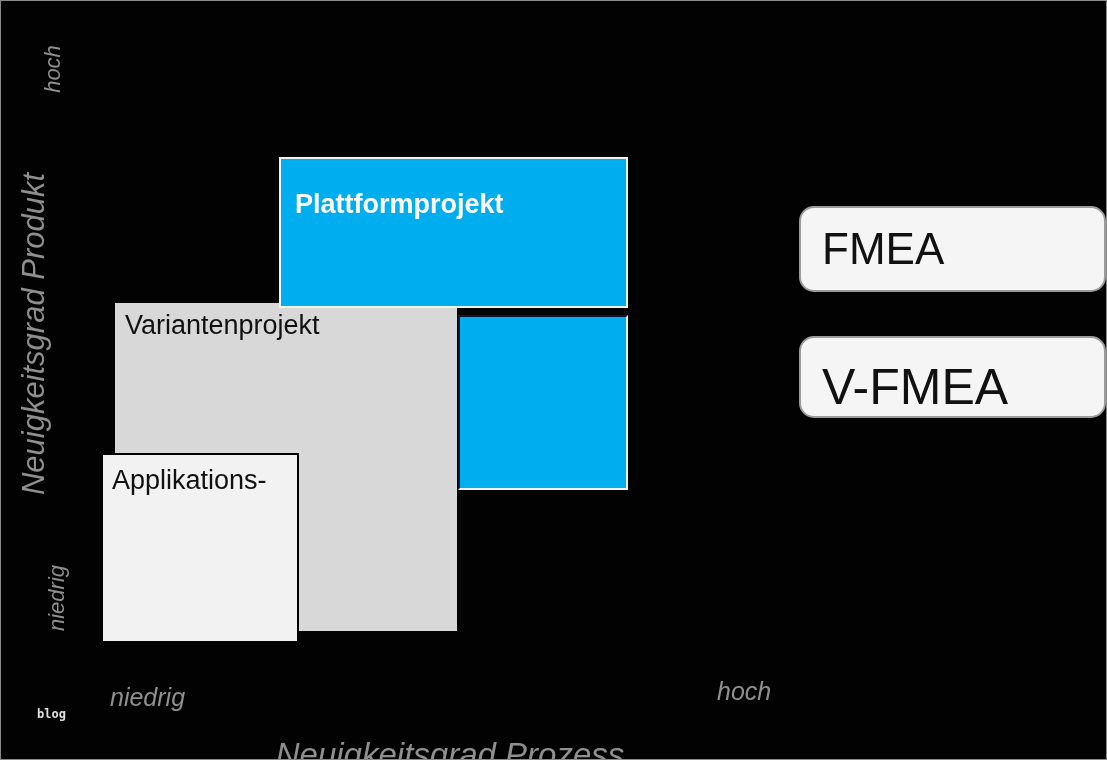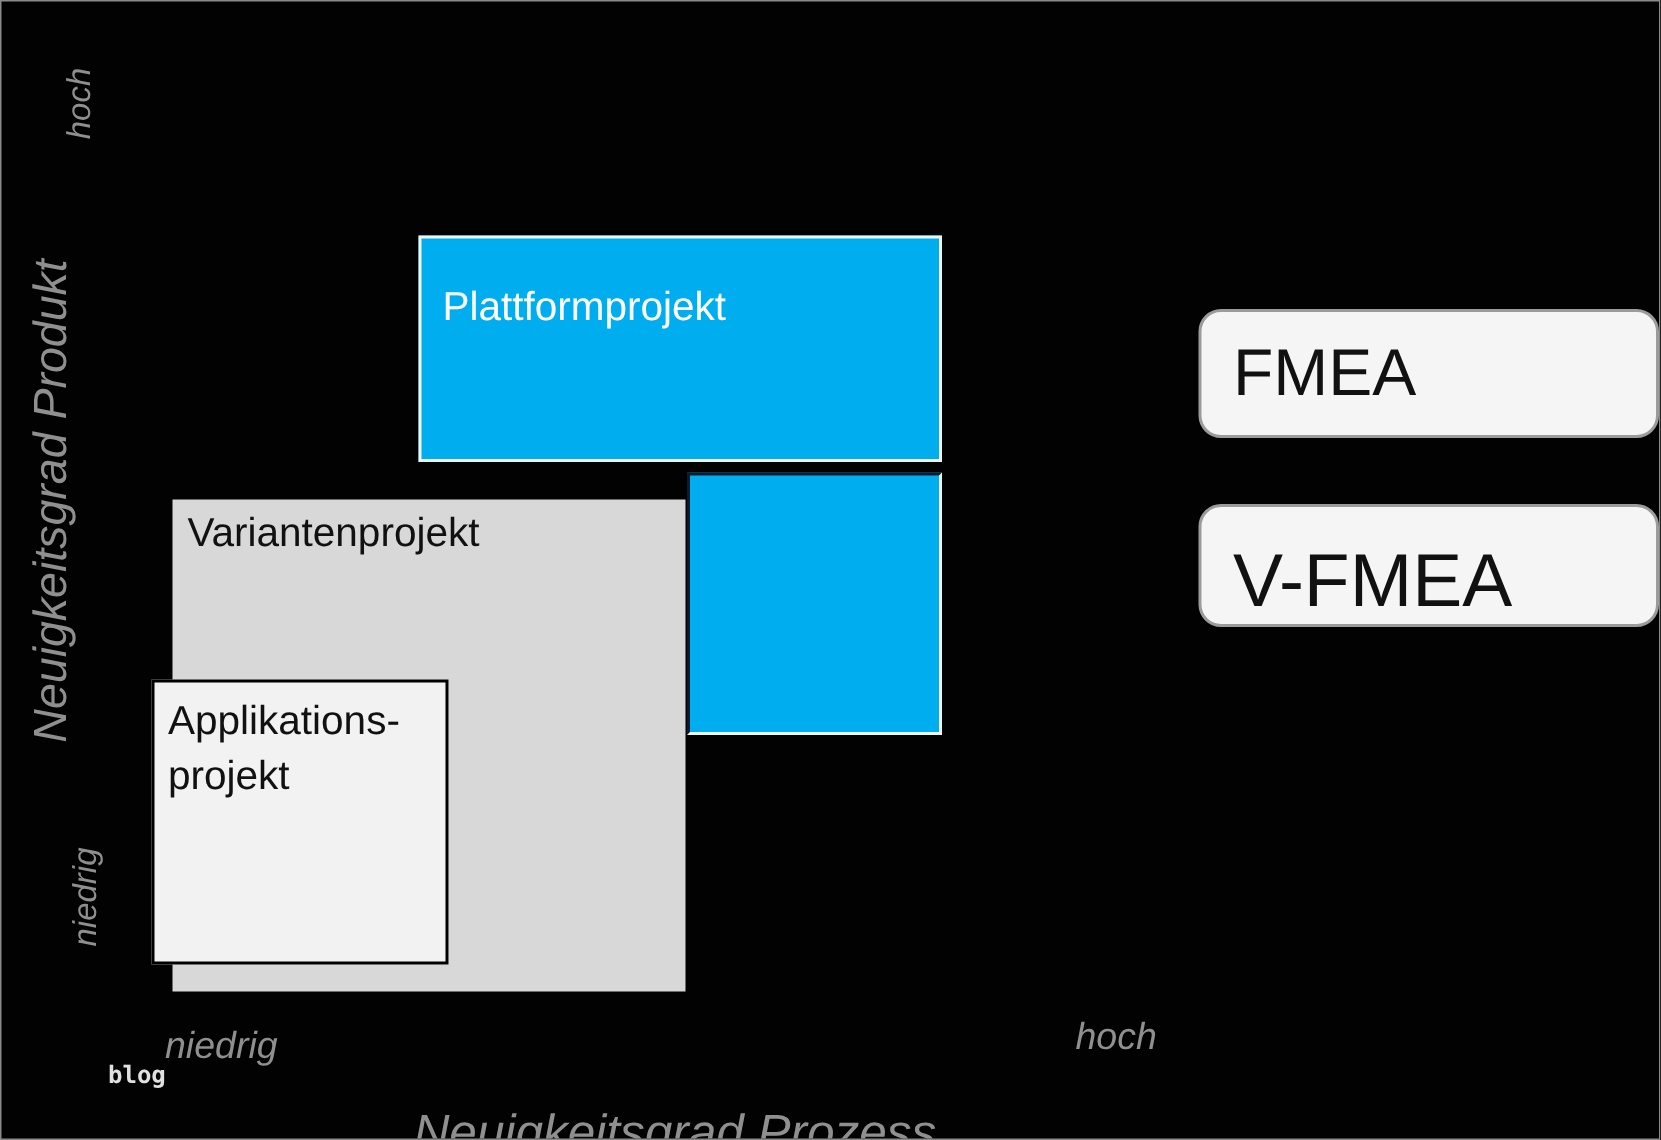--- a/index.html
+++ b/index.html
@@ -60,29 +60,30 @@
   .x-label   { left: 449px; top: 716px; font-size: 33px; transform: translate(-50%, -50%); margin-top: 38px; }
 
   
   .box { position: absolute; }
   .box-platform {
     left: 278px; top: 156px; width: 349px; height: 151px;
     background: var(--accent-blue);
     border: 2px solid #eef5ee;
     color: #fff; font-size: 27px;
     padding: 30px 0 0 14px;
+    font-weight: bold;
   }
   .box-platform-ext {
     left: 457px; top: 314px; width: 170px; height: 175px;
     background: var(--accent-blue);
     border: 2px solid;
     border-color: #101830 #eef5ee #eef5ee #101830;
   }
   .box-variant {
-    left: 114px; top: 332px; width: 342px; height: 328px;
+    left: 114px; top: 302px; width: 342px; height: 328px;
     background: var(--box-gray);
     color: var(--dark-text); font-size: 27px;
     padding: 7px 0 0 10px;
   }
   .box-application {
     left: 100px; top: 452px; width: 198px; height: 190px;
     background: var(--box-white);
     border: 2px solid #000;
     color: var(--dark-text); font-size: 27px; line-height: 37px;
     padding: 7px 0 0 9px;
@@ -99,25 +100,24 @@
     display: flex; align-items: center;
     padding-left: 21px;
   }
   .panel-fmea  { top: 205px; height: 86px; font-size: 44px; }
   .panel-vfmea { top: 335px; height: 82px; font-size: 50px; align-items: flex-end; }
 
   
   .watermark {
     position: absolute;
     left: 36px; top: 706px;
-    font-size: 16px; font-weight: bold;
+    font-size: 12px; font-weight: bold;
     color: #e0e0e0;
     letter-spacing: 0px;
     font-family: "DejaVu Sans Mono", monospace;
-    margin-left: 35px;
   }
 </style>
 </head>
 <body>
 
 <div class="canvas">
 
 
   <div class="rot y-label">Neuigkeitsgrad Produkt</div>
   <div class="rot y-hoch">hoch</div>
@@ -132,21 +132,20 @@
   </div>
 
   <div class="box box-platform">
     <span>Plattformprojekt</span>
   </div>
 
   <div class="box box-platform-ext"></div>
 
   <div class="box box-application">
     <div>Applikations-</div>
-    <div>projekt</div>
   </div>
 
   <div class="panel panel-fmea">
     <span>FMEA</span>
   </div>
   <div class="panel panel-vfmea">
     <span>V-FMEA</span>
   </div>
 
   <div class="watermark">blog</div>

